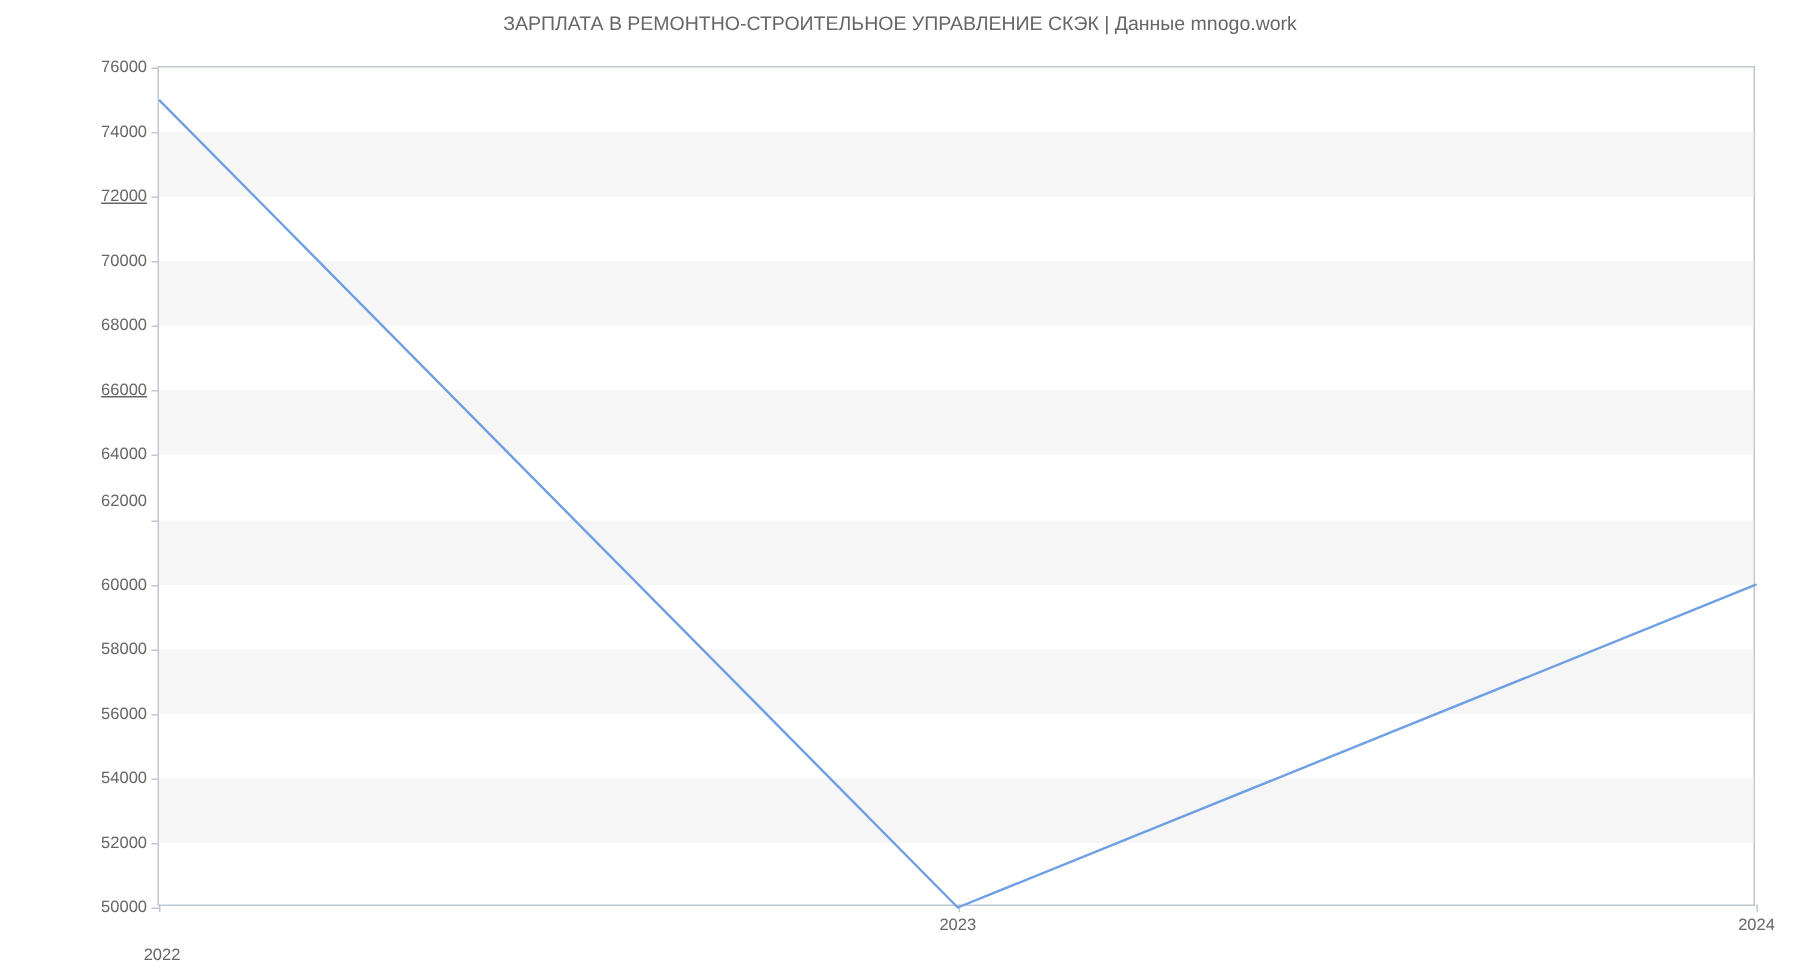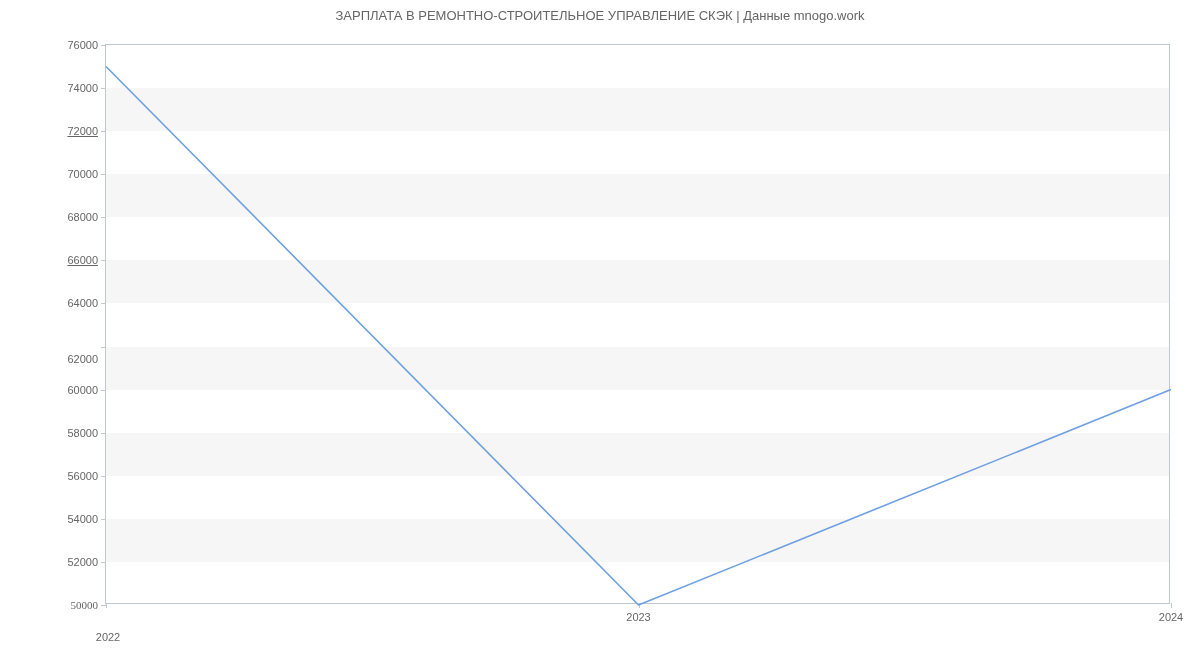--- a/index.html
+++ b/index.html
@@ -84,33 +84,33 @@
 
 <div class="chart-wrap">
   <div class="title">ЗАРПЛАТА В   РЕМОНТНО-СТРОИТЕЛЬНОЕ УПРАВЛЕНИЕ СКЭК | Данные mnogo.work</div>
   <div class="plot" id="plot" style="left: 105px; top: 44px; width: 1065px; height: 560px;">
       <div class="gridband" style="top: 473.846px; height: 43.0769px;"></div>
       <div class="gridband" style="top: 387.692px; height: 43.0769px;"></div>
       <div class="gridband" style="top: 301.538px; height: 43.0769px;"></div>
       <div class="gridband" style="top: 215.385px; height: 43.0769px;"></div>
       <div class="gridband" style="top: 129.231px; height: 43.0769px;"></div>
       <div class="gridband" style="top: 43.0769px; height: 43.0769px;"></div>
-      <div class="y-tick-label" style="top: 560px; font-family: Liberation Serif, serif;">50000</div>
+      <div class="y-tick-label" style="top: 560px;">50000</div>
       <div class="y-tick-mark" style="top: 560px;"></div>
       <div class="y-tick-label" style="top: 516.923px;">52000</div>
       <div class="y-tick-mark" style="top: 516.923px;"></div>
       <div class="y-tick-label" style="top: 473.846px;">54000</div>
       <div class="y-tick-mark" style="top: 473.846px;"></div>
       <div class="y-tick-label" style="top: 430.769px;">56000</div>
       <div class="y-tick-mark" style="top: 430.769px;"></div>
       <div class="y-tick-label" style="top: 387.692px;">58000</div>
       <div class="y-tick-mark" style="top: 387.692px;"></div>
       <div class="y-tick-label" style="top: 344.615px;">60000</div>
       <div class="y-tick-mark" style="top: 344.615px;"></div>
-      <div class="y-tick-label" style="top: 314px;">62000</div>
+      <div class="y-tick-label" style="top: 289px;">62000</div>
       <div class="y-tick-mark" style="top: 301.538px;"></div>
       <div class="y-tick-label" style="top: 258.462px;">64000</div>
       <div class="y-tick-mark" style="top: 258.462px;"></div>
       <div class="y-tick-label" style="top: 215.385px; text-decoration: underline;">66000</div>
       <div class="y-tick-mark" style="top: 215.385px;"></div>
       <div class="y-tick-label" style="top: 172.308px;">68000</div>
       <div class="y-tick-mark" style="top: 172.308px;"></div>
       <div class="y-tick-label" style="top: 129.231px;">70000</div>
       <div class="y-tick-mark" style="top: 129.231px;"></div>
       <div class="y-tick-label" style="top: 86.1538px; text-decoration: underline;">72000</div>

